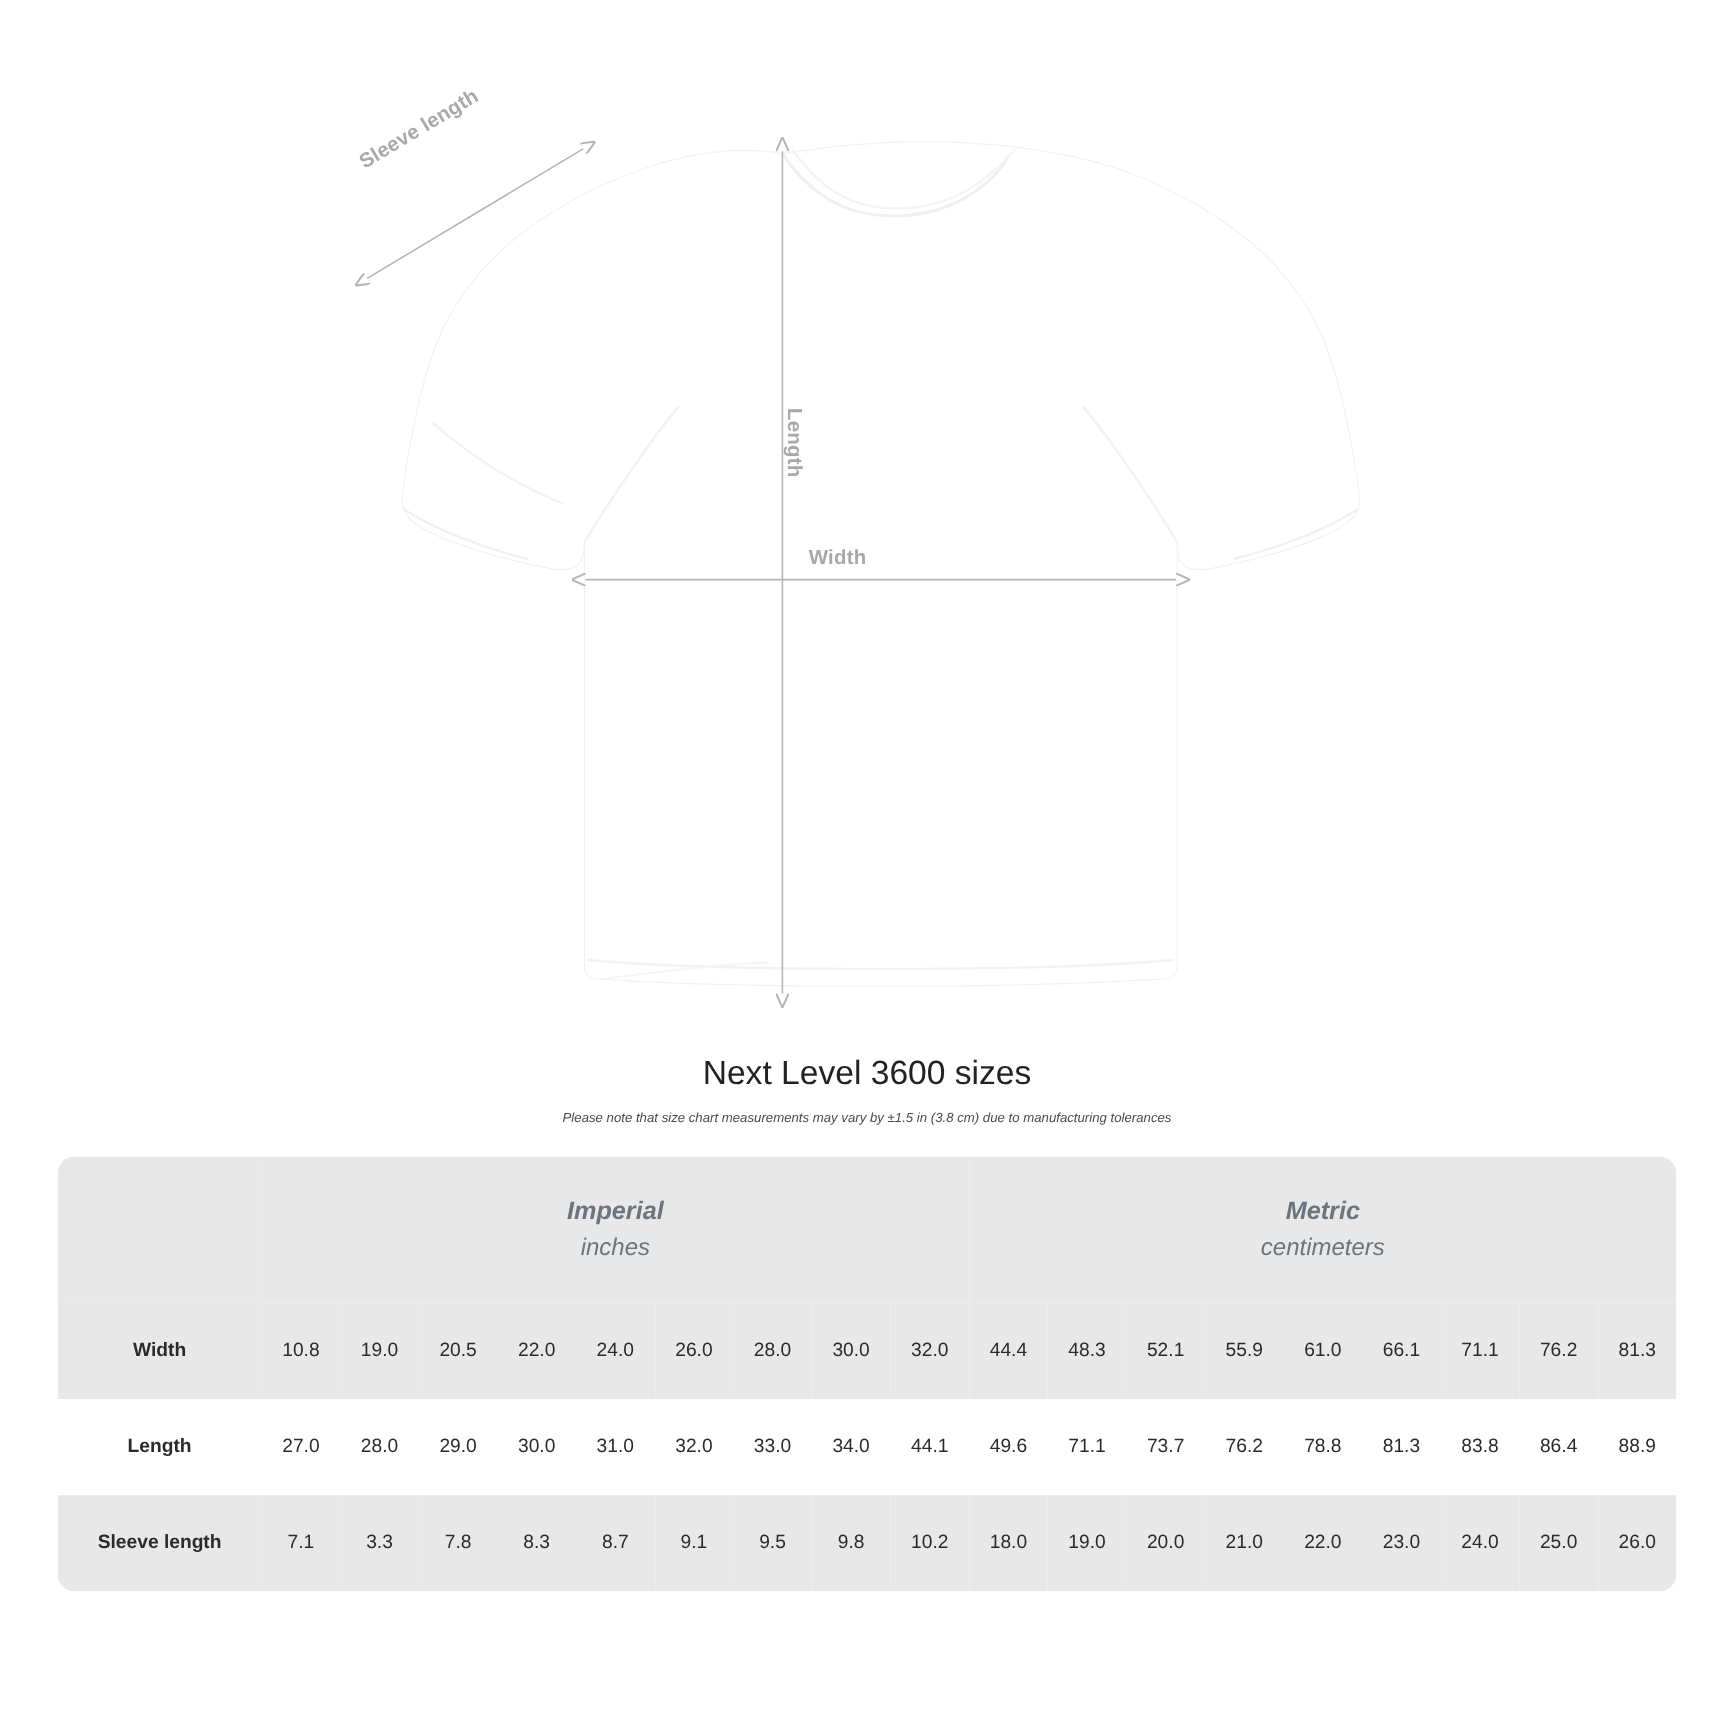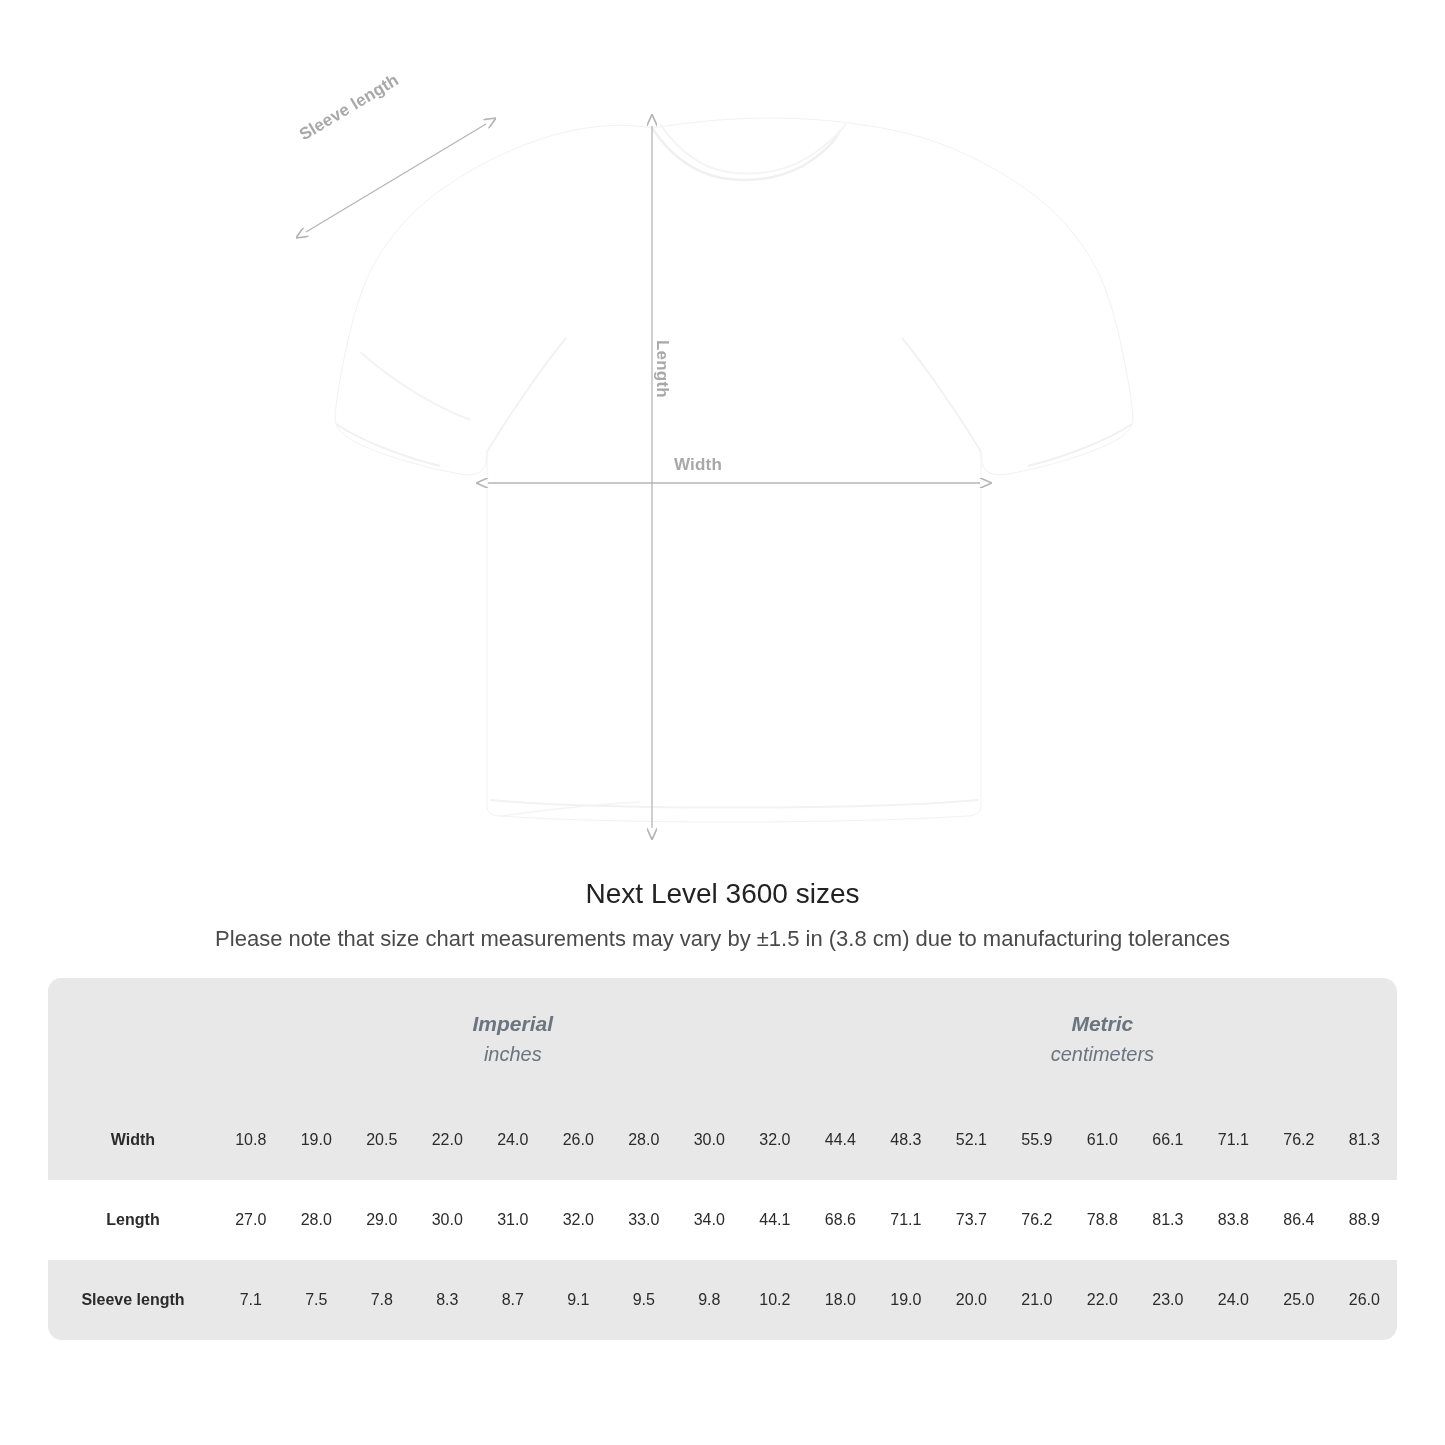--- a/index.html
+++ b/index.html
@@ -56,21 +56,22 @@
     text-align: center;
     margin-top: 18px;
   }
   .chart-title {
     font-size: 28px;
     font-weight: normal;
     color: #222222;
     margin: 0;
   }
   .chart-note {
-    font-size: 22px;
+    font-size: 11px;
+    font-style: italic;
     color: #4a4a4a;
     margin-top: 16px;
   }
 
   
   .table-wrap {
     margin: 26px 48px 0 48px;
     border-radius: 14px;
     overflow: hidden;
   }
@@ -265,35 +266,35 @@
         <td class="rowlabel">Length</td>
         <td>27.0</td>
         <td>28.0</td>
         <td>29.0</td>
         <td>30.0</td>
         <td>31.0</td>
         <td>32.0</td>
         <td>33.0</td>
         <td>34.0</td>
         <td>44.1</td>
-        <td>68.6</td>
+        <td>49.6</td>
         <td>71.1</td>
         <td>73.7</td>
         <td>76.2</td>
         <td>78.8</td>
         <td>81.3</td>
         <td>83.8</td>
         <td>86.4</td>
         <td>88.9</td>
       </tr>
 
       <tr class="band-grey">
         <td class="rowlabel">Sleeve length</td>
         <td>7.1</td>
-        <td>7.5</td>
+        <td>3.3</td>
         <td>7.8</td>
         <td>8.3</td>
         <td>8.7</td>
         <td>9.1</td>
         <td>9.5</td>
         <td>9.8</td>
         <td>10.2</td>
         <td>18.0</td>
         <td>19.0</td>
         <td>20.0</td>

